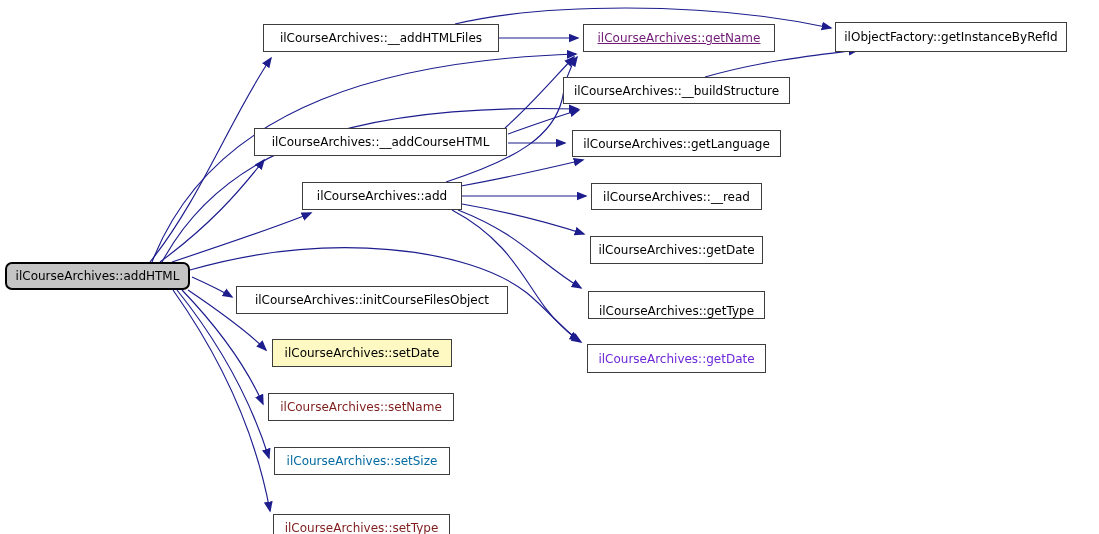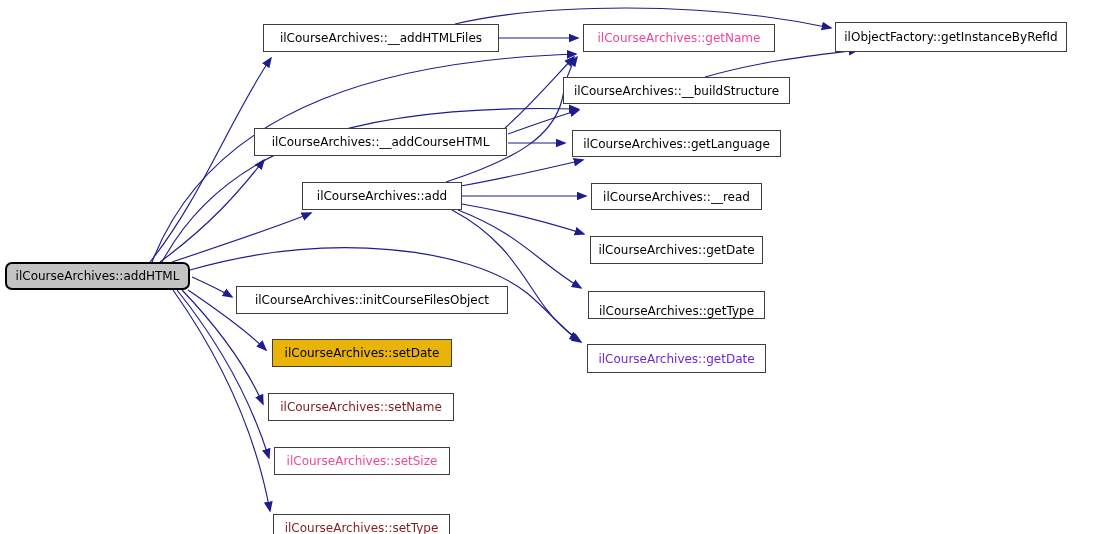--- a/index.html
+++ b/index.html
@@ -73,33 +73,33 @@
       </div>
       <div class="node" style="left: 254px; top: 128px; width: 253px; height: 28px; border-color: rgb(61, 61, 61); background: rgb(255, 255, 255); color: rgb(0, 0, 0);">
         <span>ilCourseArchives::__addCourseHTML</span>
       </div>
       <div class="node" style="left: 302px; top: 182px; width: 160px; height: 28px; border-color: rgb(61, 61, 61); background: rgb(255, 255, 255); color: rgb(0, 0, 0);">
         <span>ilCourseArchives::add</span>
       </div>
       <div class="node" style="left: 236px; top: 286px; width: 272px; height: 28px; border-color: rgb(61, 61, 61); background: rgb(255, 255, 255); color: rgb(0, 0, 0);">
         <span>ilCourseArchives::initCourseFilesObject</span>
       </div>
-      <div class="node" style="left: 272px; top: 339px; width: 180px; height: 28px; border-color: rgb(61, 61, 61); background: #eab308; color: rgb(0, 0, 0);">
+      <div class="node" style="left: 272px; top: 339px; width: 180px; height: 28px; border-color: rgb(61, 61, 61); background: #fef9c3; color: rgb(0, 0, 0);">
         <span>ilCourseArchives::setDate</span>
       </div>
       <div class="node" style="left: 268px; top: 393px; width: 186px; height: 28px; border-color: rgb(61, 61, 61); background: rgb(255, 255, 255); color: #7f1d1d;">
         <span>ilCourseArchives::setName</span>
       </div>
-      <div class="node" style="left: 274px; top: 447px; width: 176px; height: 28px; border-color: rgb(61, 61, 61); background: rgb(255, 255, 255); color: #ec4899;">
+      <div class="node" style="left: 274px; top: 447px; width: 176px; height: 28px; border-color: rgb(61, 61, 61); background: rgb(255, 255, 255); color: #0369a1;">
         <span>ilCourseArchives::setSize</span>
       </div>
       <div class="node" style="left: 273px; top: 514px; width: 177px; height: 28px; border-color: rgb(61, 61, 61); background: rgb(255, 255, 255); color: #7f1d1d;">
         <span>ilCourseArchives::setType</span>
       </div>
-      <div class="node" style="left: 583px; top: 24px; width: 192px; height: 28px; border-color: rgb(61, 61, 61); background: rgb(255, 255, 255); color: #ec4899;">
+      <div class="node" style="left: 583px; top: 24px; width: 192px; height: 28px; border-color: rgb(61, 61, 61); background: rgb(255, 255, 255); color: #701a75; text-decoration: underline;">
         <span>ilCourseArchives::getName</span>
       </div>
       <div class="node" style="left: 563px; top: 77px; width: 227px; height: 27px; border-color: rgb(61, 61, 61); background: rgb(255, 255, 255); color: rgb(0, 0, 0);">
         <span>ilCourseArchives::__buildStructure</span>
       </div>
       <div class="node" style="left: 572px; top: 130px; width: 209px; height: 27px; border-color: rgb(61, 61, 61); background: rgb(255, 255, 255); color: rgb(0, 0, 0);">
         <span>ilCourseArchives::getLanguage</span>
       </div>
       <div class="node" style="left: 591px; top: 183px; width: 171px; height: 27px; border-color: rgb(61, 61, 61); background: rgb(255, 255, 255); color: rgb(0, 0, 0);">
         <span>ilCourseArchives::__read</span>

